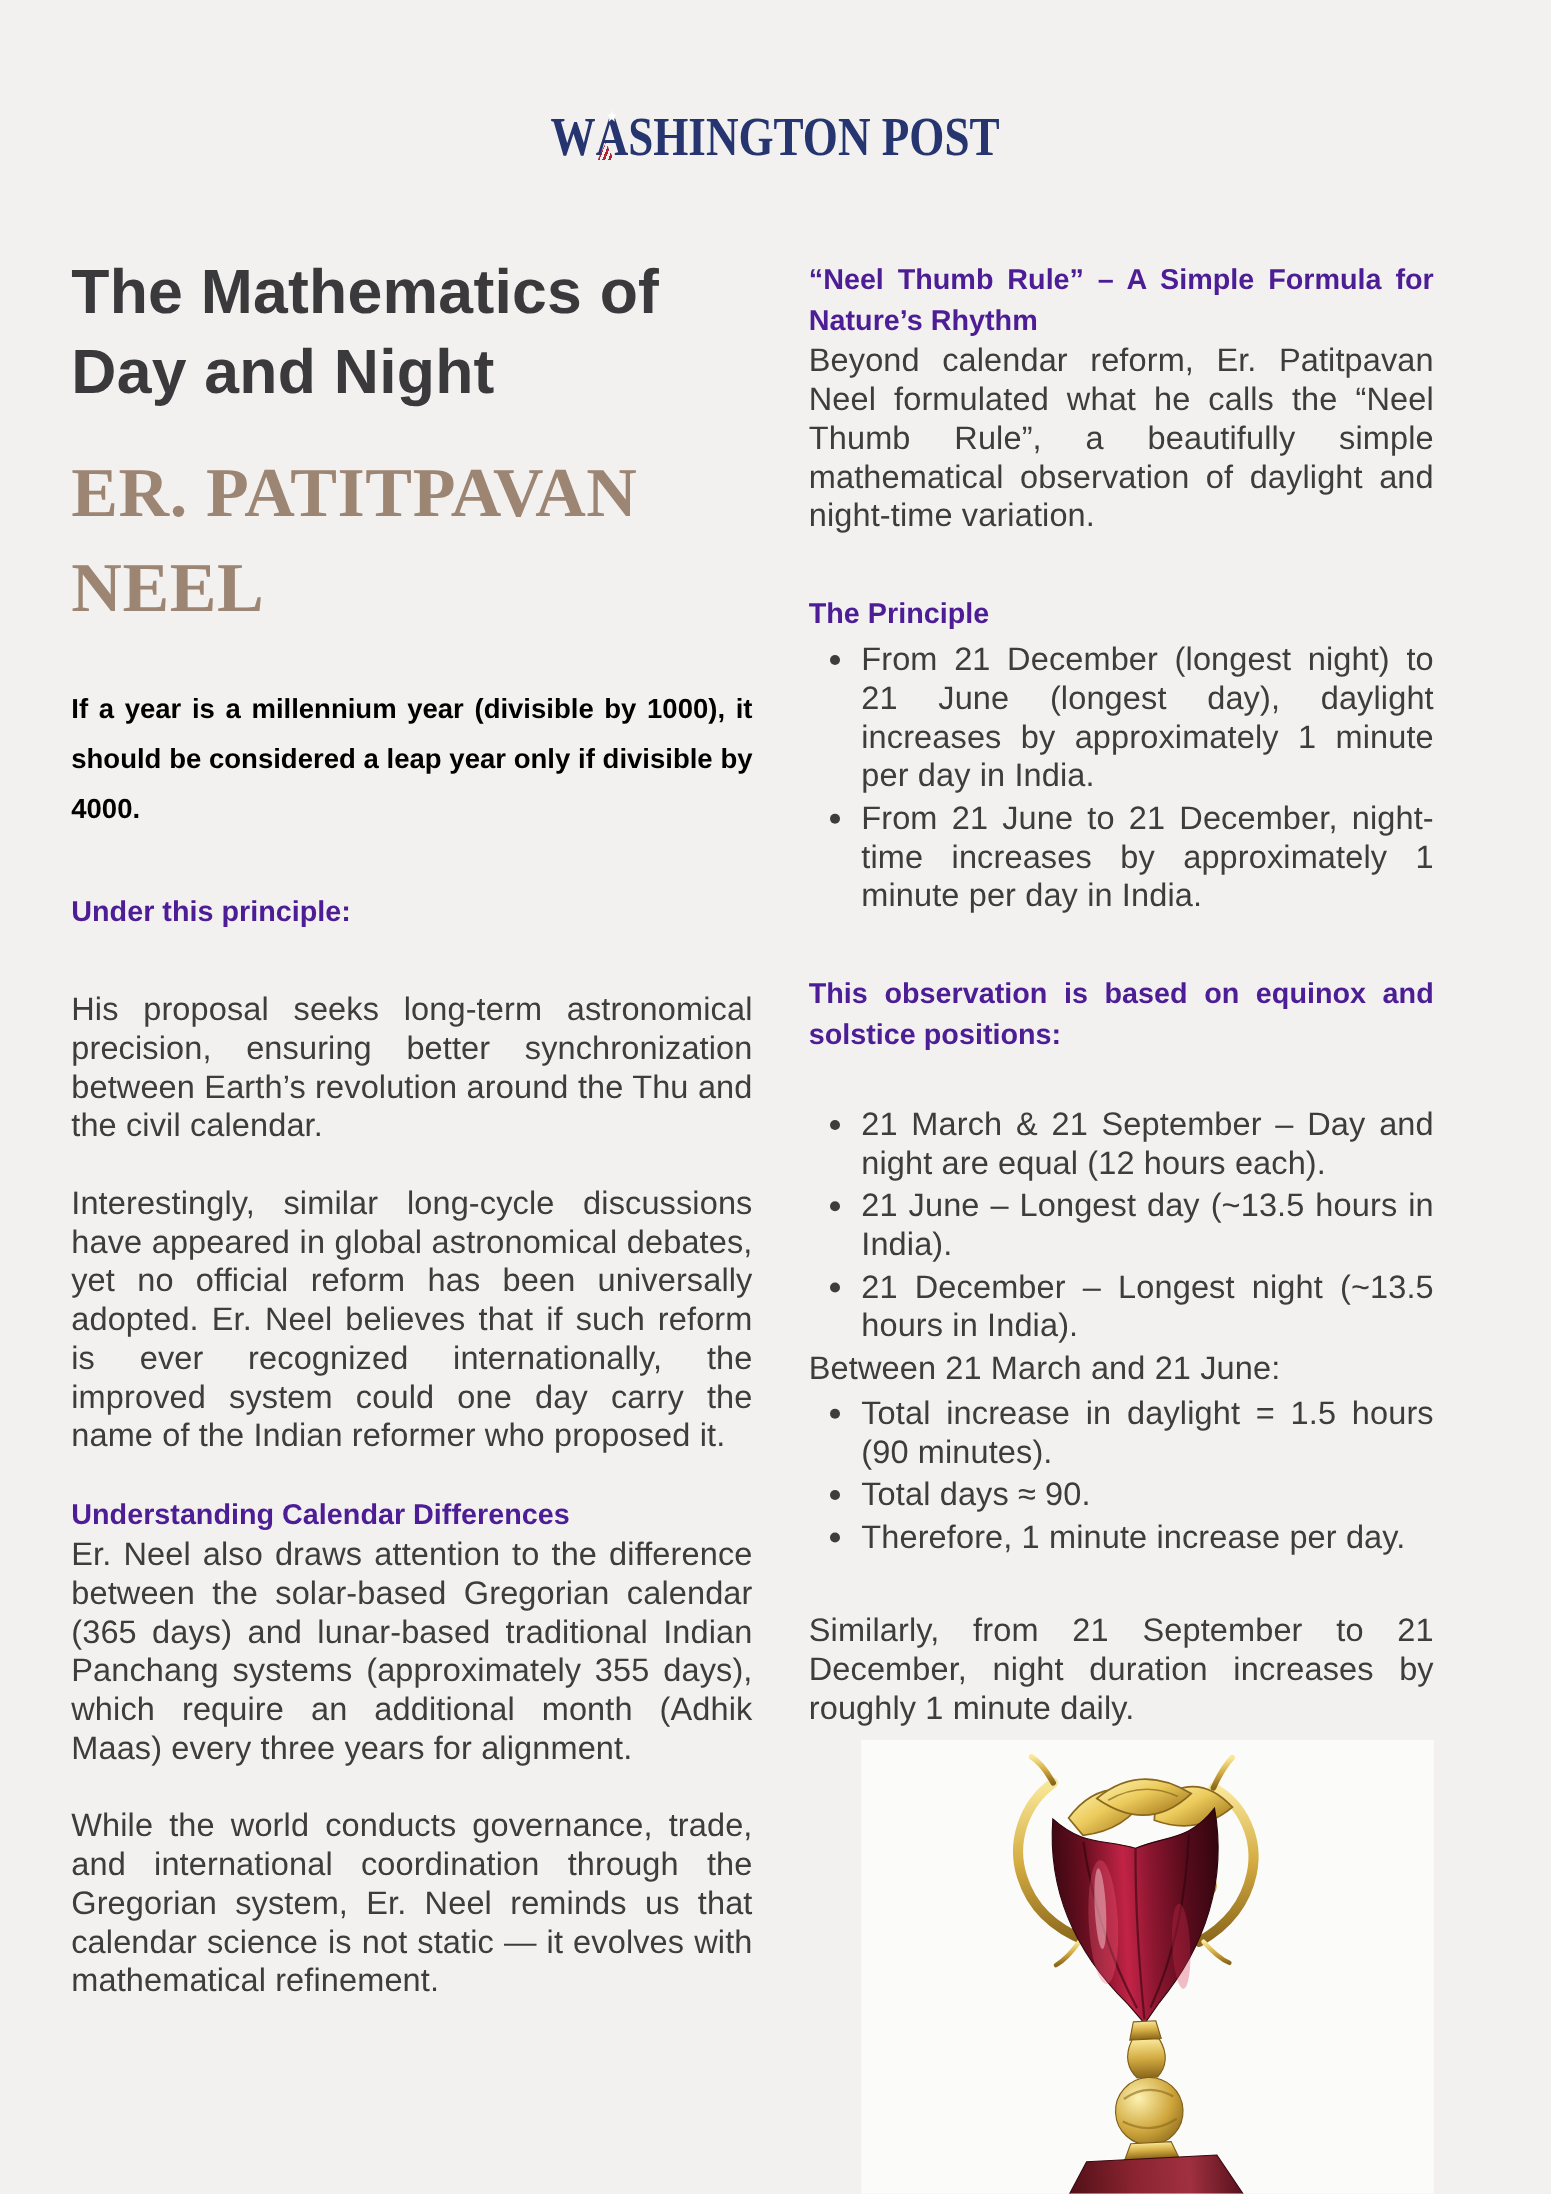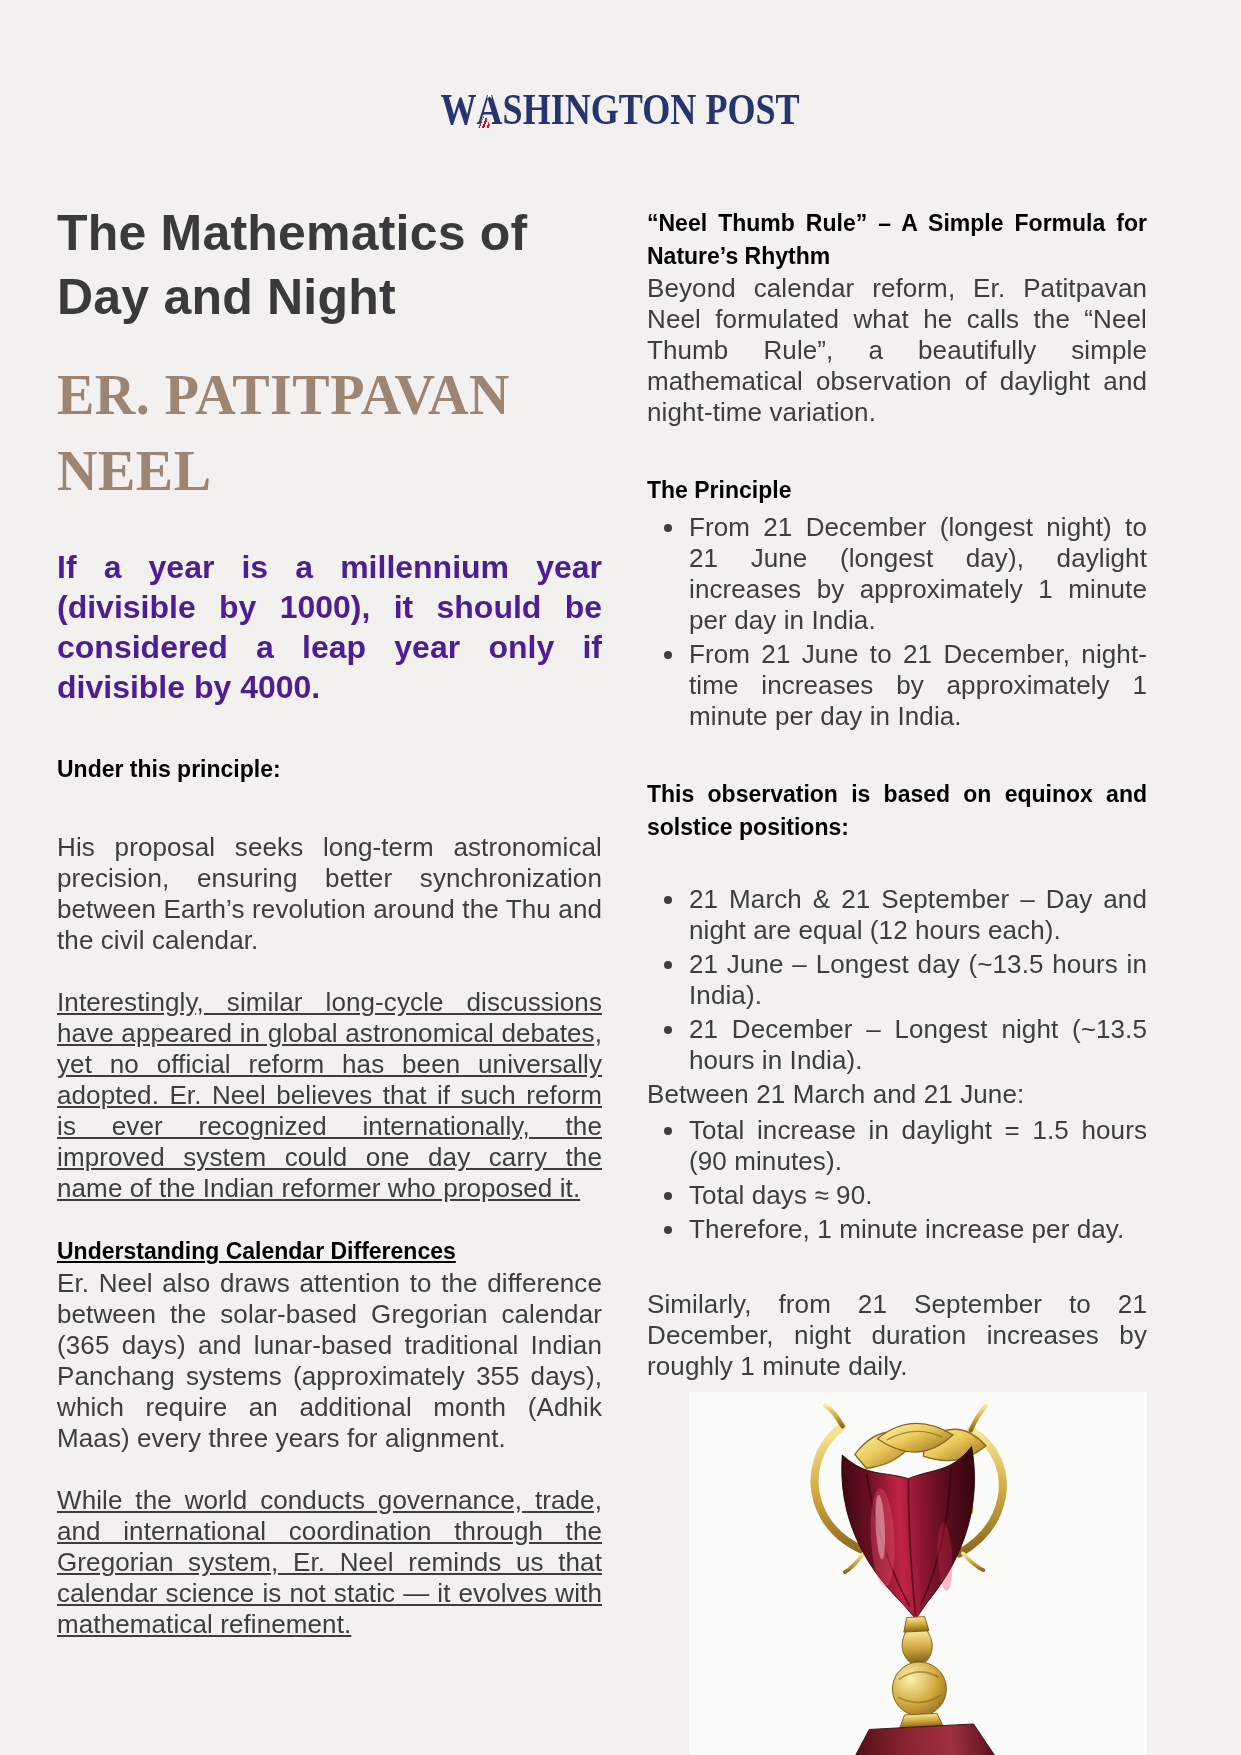--- a/index.html
+++ b/index.html
@@ -47,29 +47,29 @@
     font-family: "Liberation Serif", serif;
     font-size: 56px; line-height: 76px; font-weight: 700;
     color: #9d8573; letter-spacing: .5px;
   }
   .body, li {
     font-size: 26px; line-height: 31px;
     text-align: justify; color: #3d3d3d; letter-spacing: .1px;
   }
   .intro {
     margin-top: 38px;
-    font-size: 32px; line-height: 40px; font-weight: 700;
-    color: #4c1d95; text-align: justify;
+    font-size: 22px; line-height: 40px; font-weight: 700;
+    color: #000000; text-align: justify;
   }
   .sec-h {
     font-size: 23px; line-height: 33px; font-weight: 700;
-    color: #000000; text-align: justify;
+    color: #4c1d95; text-align: justify;
   }
   .mt-sec { margin-top: 46px; }
-  .mt-par { margin-top: 31px; text-decoration: underline; }
+  .mt-par { margin-top: 31px; }
   ul { list-style: disc; padding-left: 40px; margin-top: 5px; }
   li { padding-left: 2px; margin-bottom: 3px; }
   .obs-list { margin-top: 40px; }
   .between-label { margin-top: 2px; }
   .similarly { margin-top: 44px; }
   
   .photo {
     margin: 10px 0 0 42px;
     width: 458px; height: 468px;
     background: #fbfbfa;

